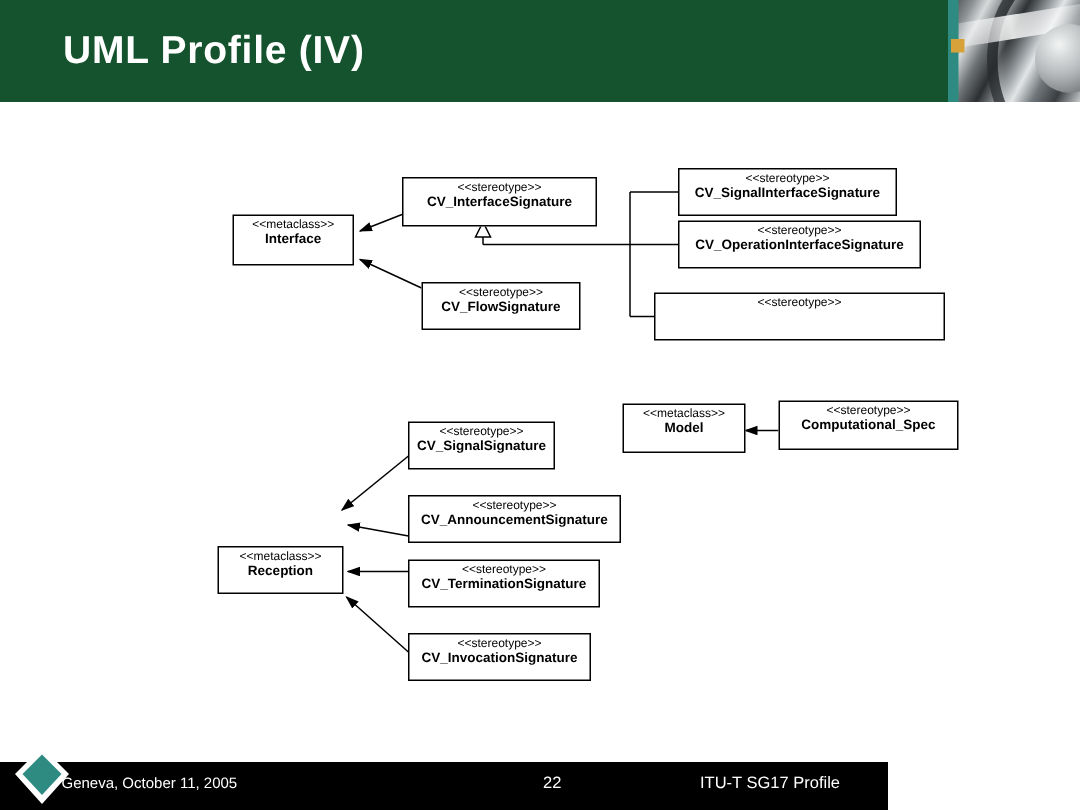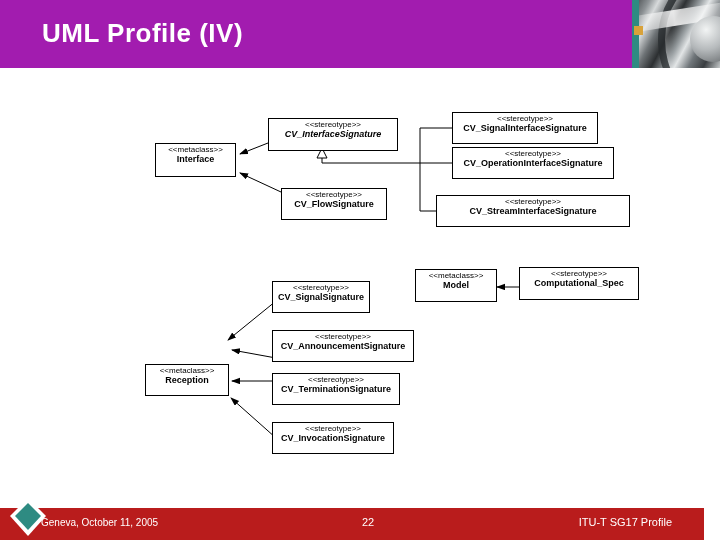--- a/index.html
+++ b/index.html
@@ -13,21 +13,21 @@
     font-family: "Liberation Sans", sans-serif;
     overflow: hidden;
     position: relative;
   }
 
   
   #header-bar {
     position: absolute;
     left: 0; top: 0;
     width: 720px; height: 68px;
-    background: #a21caf;
+    background: #14532d;
   }
   #header-title {
     position: absolute;
     left: 42px; top: 18px;
     color: #ffffff;
     font-size: 26px;
     font-weight: bold;
     letter-spacing: 0.5px;
     white-space: nowrap;
   }
@@ -99,28 +99,28 @@
     font-weight: normal;
     white-space: nowrap;
   }
   .uml-box .nm {
     display: block;
     font-size: 9px;
     font-weight: bold;
     white-space: nowrap;
     margin-top: 1px;
   }
-  .uml-box.italicname .nm { font-style: italic; }
+  .uml-box.italicname .nm { }
 
   
   #footer-bar {
     position: absolute;
     left: 0; bottom: 0;
-    width: 704px; height: 32px;
-    background: #b91c1c;
+    width: 592px; height: 32px;
+    background: #000000;
   }
   #footer-left {
     position: absolute;
     left: 41px; top: 9px;
     color: #ffffff;
     font-size: 10px;
     white-space: nowrap;
   }
   #footer-page {
     position: absolute;
@@ -207,21 +207,20 @@
     <span class="nm">CV_SignalInterfaceSignature</span>
   </div>
 
   <div class="uml-box" style="left:452px; top:79px; width:162px; height:32px;">
     <span class="stereo">&lt;&lt;stereotype&gt;&gt;</span>
     <span class="nm">CV_OperationInterfaceSignature</span>
   </div>
 
   <div class="uml-box" style="left:436px; top:127px; width:194px; height:32px;">
     <span class="stereo">&lt;&lt;stereotype&gt;&gt;</span>
-    <span class="nm">CV_StreamInterfaceSignature</span>
   </div>
 
   <div class="uml-box" style="left:415px; top:201px; width:82px; height:33px;">
     <span class="stereo">&lt;&lt;metaclass&gt;&gt;</span>
     <span class="nm">Model</span>
   </div>
 
   <div class="uml-box" style="left:519px; top:199px; width:120px; height:33px;">
     <span class="stereo">&lt;&lt;stereotype&gt;&gt;</span>
     <span class="nm">Computational_Spec</span>

